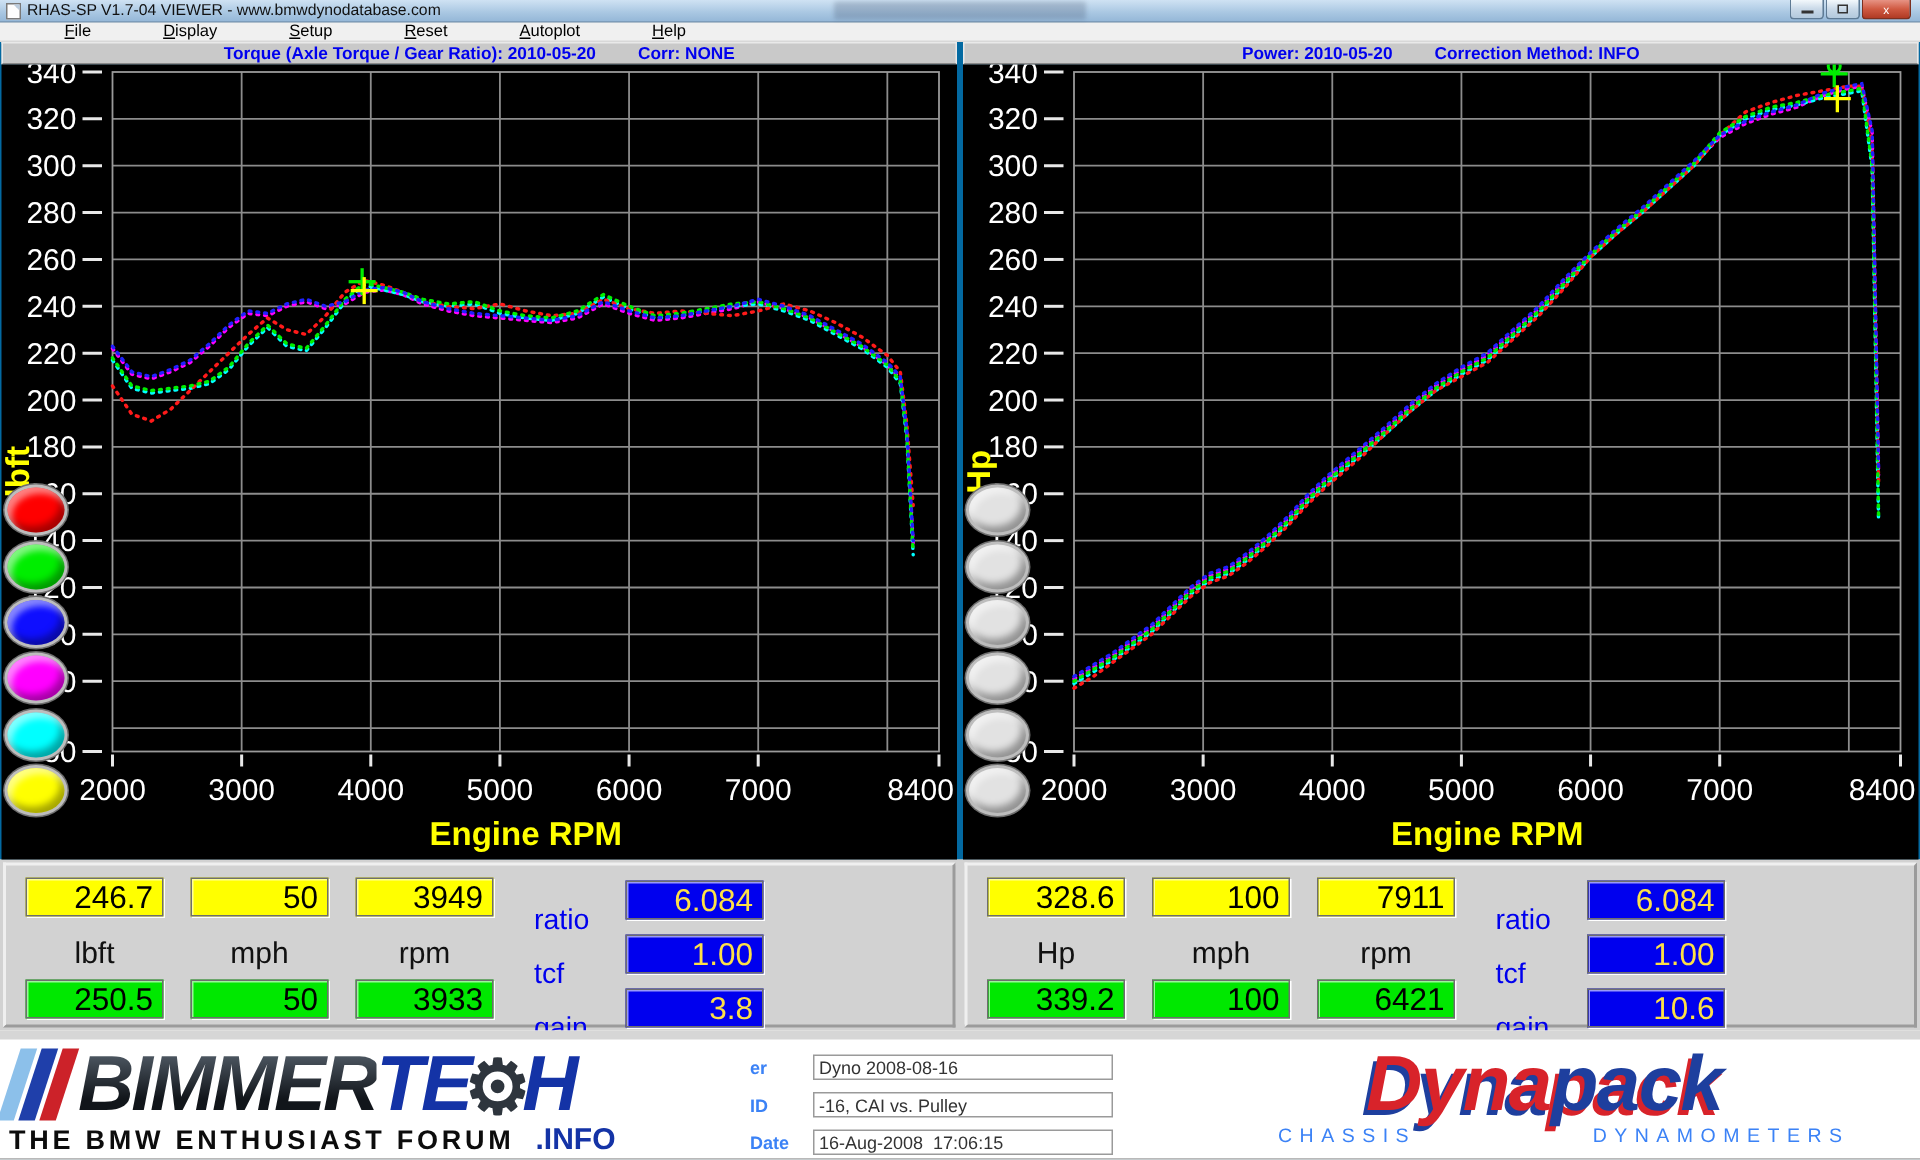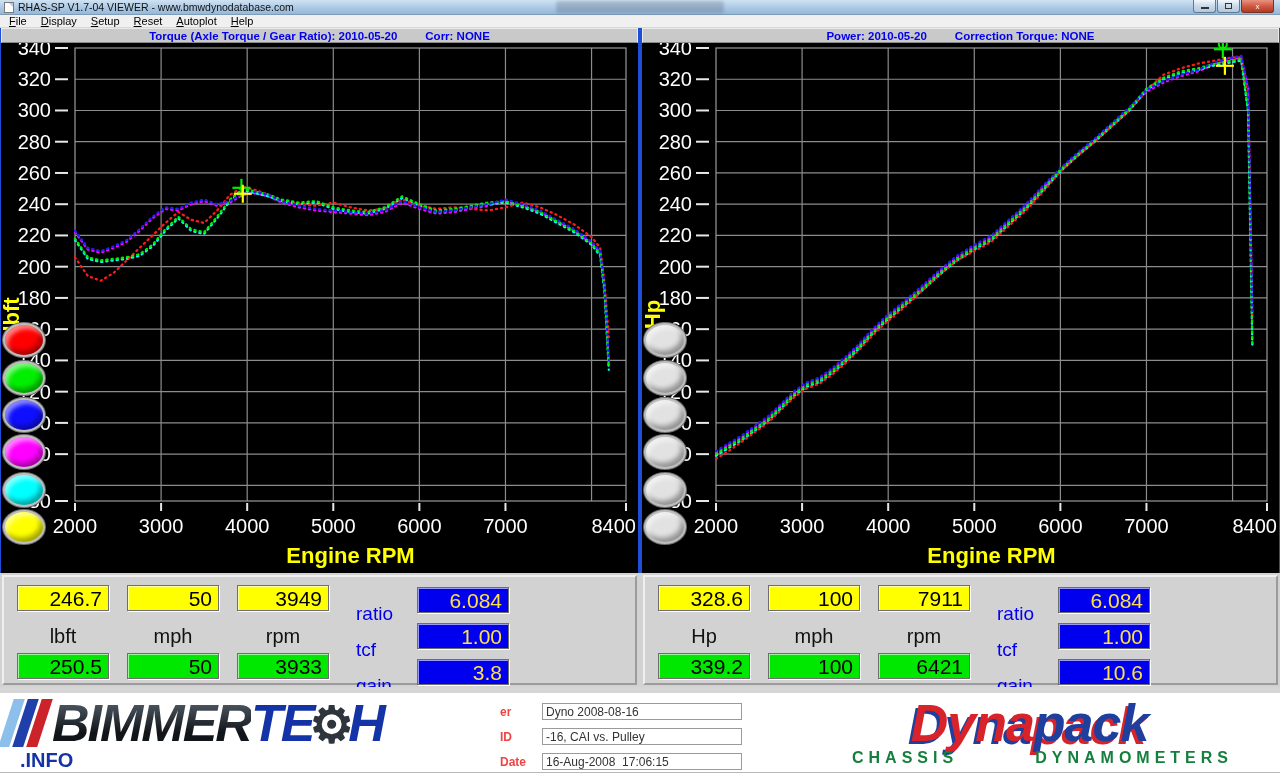--- a/index.html
+++ b/index.html
@@ -11,24 +11,24 @@
   .win-icon::after{ content:""; position:absolute; right:0; top:0; border:2px solid #bcd; border-left-color:transparent; border-bottom-color:transparent; }
   .title-text { font-size:10.5px; color:#111; white-space:nowrap; }
   .titlebar-smudge { position:absolute; left:556px; top:1px; width:168px; height:12px; background:rgba(20,35,60,.18); filter:blur(1.5px); border-radius:2px; }
   .winbtns { position:absolute; right:6px; top:0; display:flex; }
   .winbtn { width:23px; height:13px; border:1px solid #5e7a94; border-top:none; background:linear-gradient(#f3f8fc,#c9d9e8 50%,#b3c9dd); border-radius:0 0 3px 3px; margin-left:1px; display:flex; align-items:center; justify-content:center; font-size:8px; color:#333; }
   .winbtn.close { width:33px; background:linear-gradient(#e79384,#d05a42 50%,#b03a24); color:#fff; border-color:#7c3020; }
   .minbar { width:8px; height:2px; background:#333; margin-top:4px; }
   .restore-glyph { width:7px; height:6px; border:1px solid #333; background:transparent; }
 
   .menubar { height:13px; background:#f0f0f0; border-bottom:1px solid #d8d8d8; display:flex; align-items:center; padding-left:2px; }
-  .menu-item { font-size:11px; color:#000; padding:0 7px; line-height:13px; }
+  .menu-item { font-size:11px; color:#000; padding:0 7px; line-height:13px;margin-left:34px; }
 
   
-  .main { display:flex; height:545px; background:#1d4ed8; padding:0 1px; }
+  .main { display:flex; height:545px; background:#0369a1; padding:0 1px; }
   .panel { width:637px; }
   .panel + .panel { margin-left:4px; }
   .panel-header { height:15px; background:#c9c9c9; display:flex; justify-content:center; align-items:center; gap:28px; border:1px solid #e9e9e9; border-bottom-color:#8a8a8a; }
   .panel-header span { font-size:11.5px; font-weight:bold; color:#0000ee; white-space:nowrap; }
   .chart-black { position:relative; height:530px; background:#000; }
   .chart-black svg { position:absolute; left:0; top:0; font-family:"Liberation Sans",sans-serif; }
   .run-btn { position:absolute; left:4px; width:38px; height:30px; border-radius:50%;
              box-shadow: inset 3px 4px 4px rgba(255,255,255,.5), inset -3px -4px 5px rgba(0,0,0,.35), 0 0 0 2px #bdbdbd, 0 0 0 3px #6e6e6e; }
 
   
@@ -54,29 +54,29 @@
   .bimmer-word1 { font-size:52px; font-weight:900; font-style:italic; letter-spacing:-2px; line-height:48px;
                   background:linear-gradient(#55606b,#11151a 70%); -webkit-background-clip:text; background-clip:text; color:transparent; }
   .bimmer-word2 { font-size:52px; font-weight:900; font-style:italic; letter-spacing:-2px; line-height:48px; color:#1433a6; display:flex; align-items:flex-end; }
   .gear-glyph { font-size:50px; font-style:normal; color:#2e353d; line-height:44px; margin:0 -4px; }
   .bimmer-bottom { display:flex; align-items:baseline; margin-top:2px; }
   .tagline { font-size:18px; font-weight:bold; color:#0c0c0c; letter-spacing:2.5px; white-space:nowrap; }
   .info-suffix { font-size:20px; font-weight:900; color:#1433a6; margin-left:14px; }
 
   .meta-fields { position:absolute; left:500px; top:6px; }
   .meta-row { display:flex; align-items:center; height:25px; }
-  .meta-row .lbl { width:42px; text-align:left; font-size:12px; font-weight:bold; color:#ef4444; }
+  .meta-row .lbl { width:42px; text-align:left; font-size:12px; font-weight:bold; color:#3b82f6; }
   .meta-row input { width:200px; height:17px; border:1px solid #9a9a9a; background:#fff; font-size:12px; color:#333; padding:0 3px; font-family:"Liberation Sans",sans-serif; }
 
   .dynapack { position:absolute; left:812px; top:4px; width:435px; text-align:center; }
   .dyna-main { font-size:52px; font-weight:900; font-style:italic; line-height:52px; letter-spacing:-1px; white-space:nowrap; }
   .dyna-part1 { color:#d8232a; text-shadow:-3px 3px 0 #1e3f9e;font-style:italic; }
   .dyna-part2 { color:#1e3f9e; text-shadow:-3px 3px 0 #d8232a; }
   .dyna-sub { display:flex; justify-content:space-between; padding:0 14px 0 40px; margin-top:0px; }
-  .dyna-sub span { font-size:16px; font-weight:bold; color:#15803d; letter-spacing:5px; }
+  .dyna-sub span { font-size:13px; font-weight:normal; color:#3b82f6; letter-spacing:5px; }
 </style>
 </head>
 <body>
 
 <div class="titlebar">
   <div class="win-icon"></div>
   <div class="title-text">RHAS-SP V1.7-04  VIEWER - www.bmwdynodatabase.com</div>
   <div class="titlebar-smudge"></div>
   <div class="winbtns">
     <div class="winbtn">
@@ -191,21 +191,21 @@
           <div class="run-btn" style="top: 394px; background: rgb(255, 0, 255);"></div>
           <div class="run-btn" style="top: 432px; background: rgb(0, 255, 255);"></div>
           <div class="run-btn" style="top: 469px; background: rgb(255, 255, 0);"></div>
         </div>
     </div>
   </div>
 
   <div class="panel">
     <div class="panel-header">
       <span>Power: 2010-05-20</span>
-      <span>Correction Torque: NONE</span>
+      <span>Correction Method: INFO</span>
     </div>
     <div class="chart-black" id="right-chart-wrap">
       <svg id="right-svg" width="637" height="530">
           <line x1="74" y1="36.241379310344826" x2="625" y2="36.241379310344826" stroke="#8c8c8c" stroke-width="1.2"></line>
           <line x1="74" y1="67.48275862068965" x2="625" y2="67.48275862068965" stroke="#8c8c8c" stroke-width="1.2"></line>
           <line x1="74" y1="98.72413793103448" x2="625" y2="98.72413793103448" stroke="#8c8c8c" stroke-width="1.2"></line>
           <line x1="74" y1="129.9655172413793" x2="625" y2="129.9655172413793" stroke="#8c8c8c" stroke-width="1.2"></line>
           <line x1="74" y1="161.20689655172416" x2="625" y2="161.20689655172416" stroke="#8c8c8c" stroke-width="1.2"></line>
           <line x1="74" y1="192.44827586206895" x2="625" y2="192.44827586206895" stroke="#8c8c8c" stroke-width="1.2"></line>
           <line x1="74" y1="223.6896551724138" x2="625" y2="223.6896551724138" stroke="#8c8c8c" stroke-width="1.2"></line>
@@ -343,20 +343,21 @@
         <div class="stripe" style="background:#cc2229"></div>
       </div>
       <span class="bimmer-word1">BIMMER</span>
       <span class="bimmer-word2">
           <span>TE</span>
           <span class="gear-glyph">⚙</span>
           <span>H</span>
         </span>
     </div>
     <div class="bimmer-bottom">
+      <span class="tagline">THE BMW ENTHUSIAST FORUM</span>
       <span class="info-suffix">.INFO</span>
     </div>
   </div>
 
   <div class="meta-fields">
     <div class="meta-row">
       <span class="lbl">er</span>
       <input type="text" value="Dyno 2008-08-16" style="">
     </div>
     <div class="meta-row">

